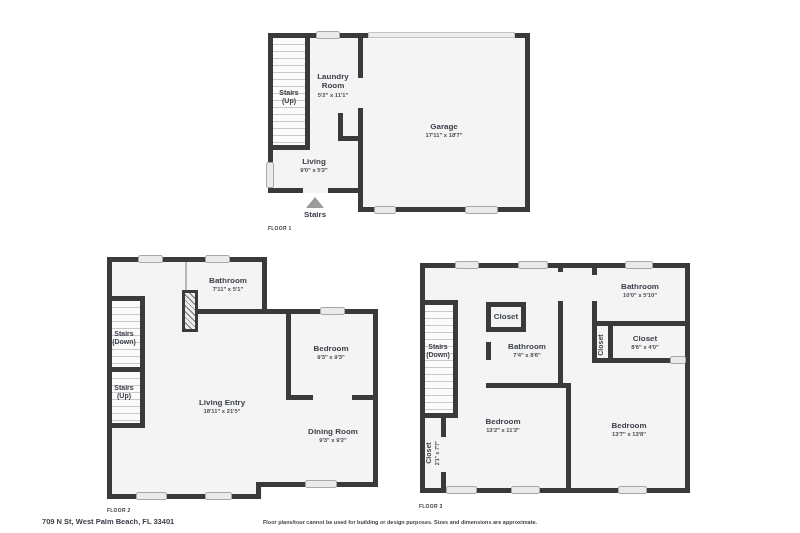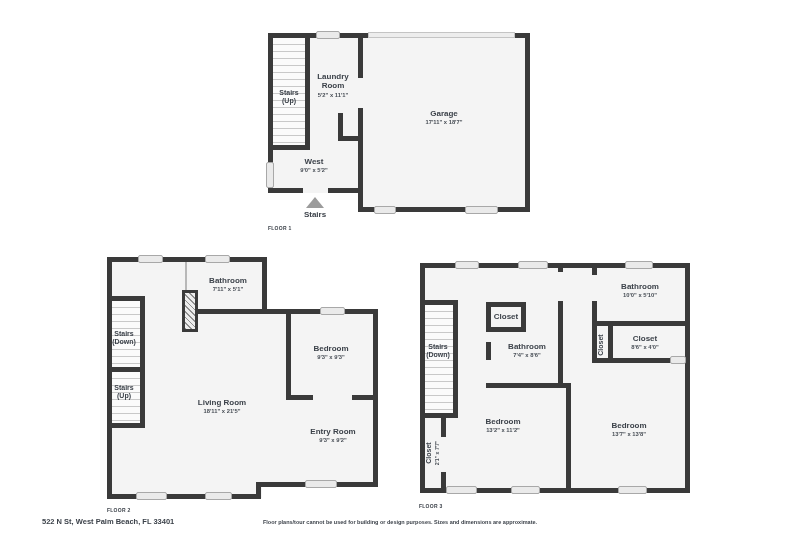--- a/index.html
+++ b/index.html
@@ -56,26 +56,26 @@
     <div class="stairs" style="left:273px;top:38px;width:32px;height:107px"></div>
 
     <div class="lbl" style="left:289px;top:97px">
       <div class="nm7">Stairs</div>
       <div class="nm7">(Up)</div>
     </div>
     <div class="lbl" style="left:333px;top:85px">
       <div class="nm wrapnm">Laundry Room</div>
       <div class="dm">5'2" x 11'1"</div>
     </div>
-    <div class="lbl" style="left:444px;top:118px">
+    <div class="lbl" style="left:444px;top:131px">
       <div class="nm">Garage</div>
       <div class="dm">17'11" x 18'7"</div>
     </div>
     <div class="lbl" style="left:314px;top:166px">
-      <div class="nm">West</div>
+      <div class="nm">Living</div>
       <div class="dm">9'0" x 5'2"</div>
     </div>
 
     <div class="tri" style="left:306px;top:197px"></div>
     <div class="lbl" style="left:315px;top:215px">
       <div class="nm">Stairs</div>
     </div>
     <div class="flabel" style="left:268px;top:225px">FLOOR 1</div>
   </div>
 
@@ -122,25 +122,25 @@
     </div>
     <div class="lbl" style="left:124px;top:392px">
       <div class="nm7">Stairs</div>
       <div class="nm7">(Up)</div>
     </div>
     <div class="lbl" style="left:331px;top:353px">
       <div class="nm">Bedroom</div>
       <div class="dm">9'3" x 9'3"</div>
     </div>
     <div class="lbl" style="left:222px;top:407px">
-      <div class="nm">Living Room</div>
+      <div class="nm">Living Entry</div>
       <div class="dm">18'11" x 21'5"</div>
     </div>
     <div class="lbl" style="left:333px;top:436px">
-      <div class="nm">Entry Room</div>
+      <div class="nm">Dining Room</div>
       <div class="dm">9'3" x 9'2"</div>
     </div>
     <div class="flabel" style="left:107px;top:507px">FLOOR 2</div>
   </div>
 
   <div>
     <div class="plate" style="left:420px;top:263px;width:270px;height:230px"></div>
 
     <div class="wall" style="left:420px;top:263px;width:270px;height:5px"></div>
     <div class="wall" style="left:420px;top:488px;width:270px;height:5px"></div>
@@ -208,16 +208,16 @@
       <div class="nm">Bedroom</div>
       <div class="dm">13'7" x 13'8"</div>
     </div>
     <div class="lbl rot" style="left:433px;top:453px">
       <div class="nm7">Closet</div>
       <div class="dm5">2'1" x 7'7"</div>
     </div>
     <div class="flabel" style="left:419px;top:503px">FLOOR 3</div>
   </div>
 
-  <div class="addr" style="left:42px;top:517px">522 N St, West Palm Beach, FL 33401</div>
+  <div class="addr" style="left:42px;top:517px">709 N St, West Palm Beach, FL 33401</div>
   <div class="disc" style="top:519px">Floor plans/tour cannot be used for building or design purposes. Sizes and dimensions are approximate.</div>
 
 </div>
 
 </body></html>

